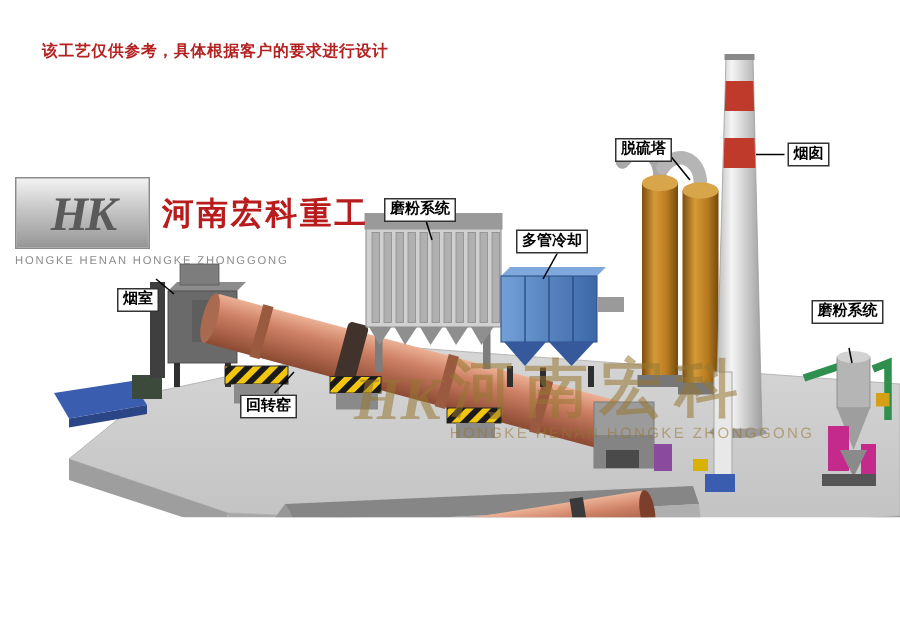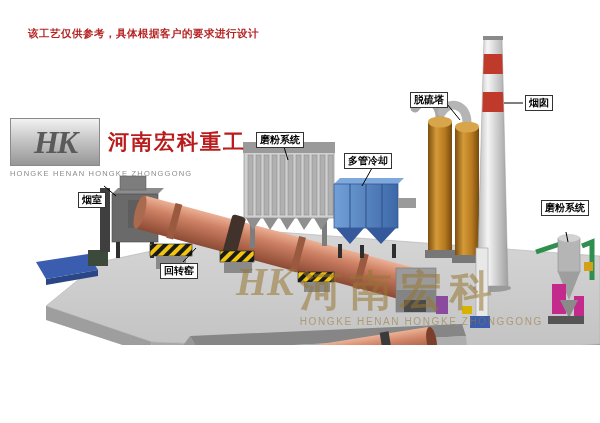--- a/index.html
+++ b/index.html
@@ -30,21 +30,21 @@
   .logo-box span{font-family:"Liberation Serif",serif;font-style:italic;font-weight:800;
     font-size:32px;color:#5a5a5a;letter-spacing:-2px;}
   .logo-cn{font-size:21px;font-weight:800;color:#b91c1c;letter-spacing:2px;}
   .logo-en{font-size:7.5px;color:#8a8a8a;letter-spacing:1.2px;margin-top:3px;}
   
   .watermark{
     position:absolute;left:236px;top:236px;z-index:4;pointer-events:none;
     display:flex;align-items:center;gap:6px;color:rgba(150,118,50,.55);
   }
   .wm-hk{font-family:"Liberation Serif",serif;font-style:italic;font-weight:800;font-size:40px;}
-  .wm-cn{font-size:42px;font-weight:700;letter-spacing:8px;line-height:46px;margin-top:32px;}
+  .wm-cn{font-size:42px;font-weight:700;letter-spacing:8px;line-height:46px;}
   .wm-en{font-size:10px;letter-spacing:1.6px;text-align:center;margin-top:2px;}
 </style>
 </head>
 <body>
 
 <div class="stage">
 
   <svg class="scene" width="600" height="423" viewBox="0 0 600 423">
     <defs>
       <pattern id="hazard" width="8" height="8" patternUnits="userSpaceOnUse" patternTransform="rotate(45)">

